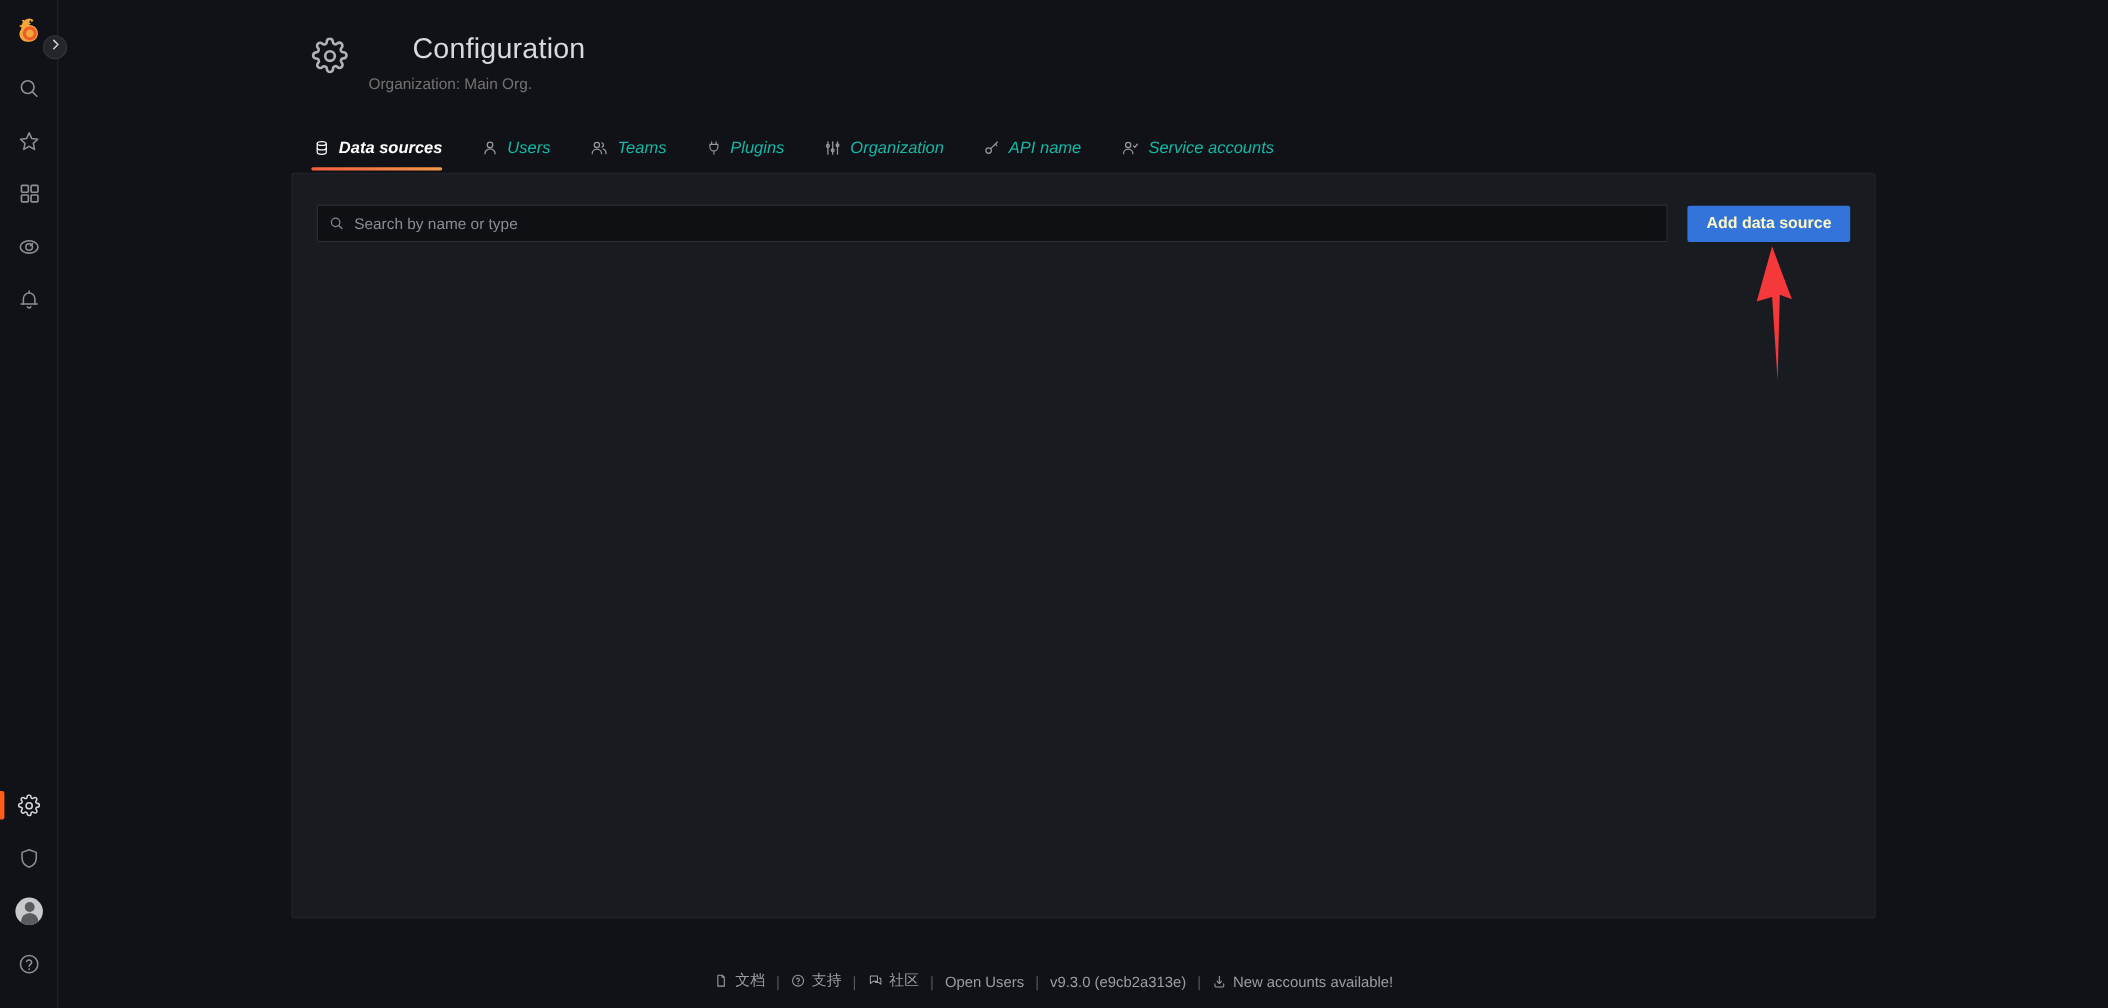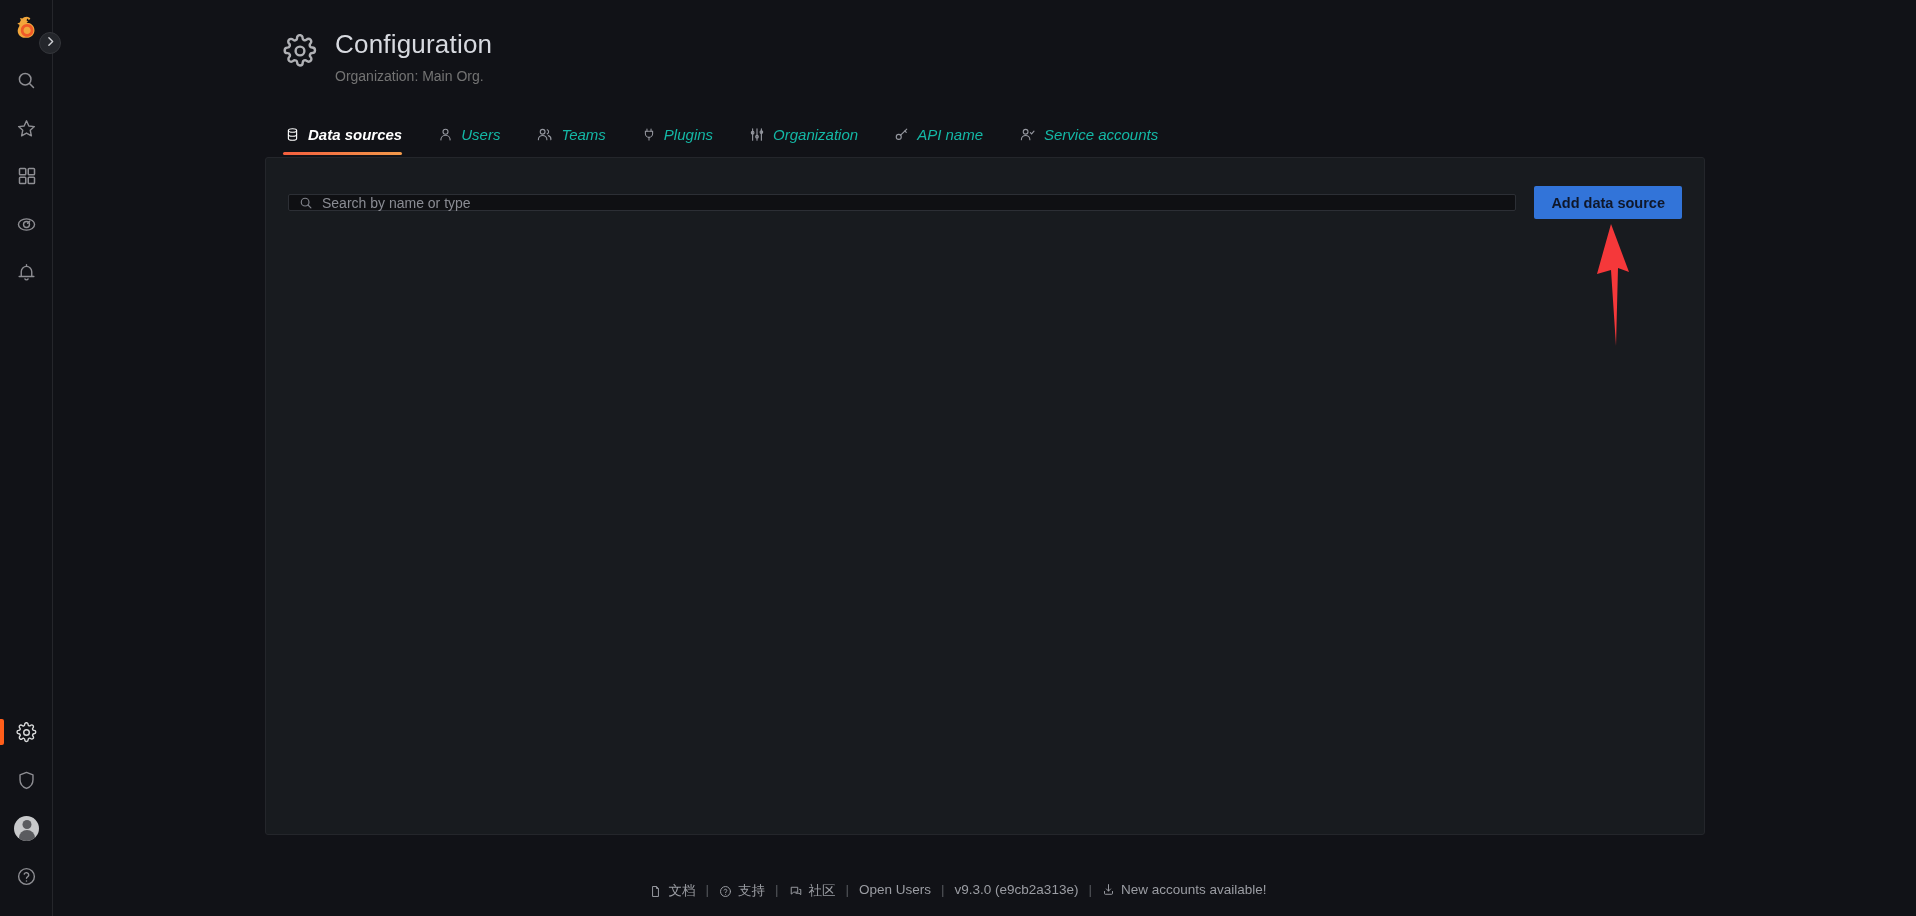--- a/index.html
+++ b/index.html
@@ -114,20 +114,21 @@
     align-items: flex-start;
     gap: 18px;
   }
   #header-gear { color: #b0b1b5; margin-top: 4px; }
   #page-title {
     font-size: 26px;
     font-weight: 500;
     color: #d8dae0;
     line-height: 1.15;
     letter-spacing: .2px;
+    margin-left: 40px;
   }
   #page-subtitle {
     margin-top: 8px;
     font-size: 14px;
     color: #737373;
   }
 
   
   #tabbar {
     position: absolute;
@@ -180,21 +181,21 @@
     left: 22px;
     top: 28px;
     right: 22px;
     display: flex;
     align-items: center;
     gap: 18px;
   }
 
   #search-box {
     flex: 1;
-    height: 17px;
+    height: 34px;
     background: #0f1013;
     border: 1px solid #2c2f35;
     border-radius: 2px;
     display: flex;
     align-items: center;
     gap: 9px;
     padding: 0 10px;
   }
   #search-box .s-ico { color: #81838b; display: flex; }
   #search-input {
@@ -207,21 +208,21 @@
     color: #d3d4d8;
   }
   #search-input::placeholder { color: #8a8c93; }
 
   #add-ds-button {
     height: 33px;
     padding: 0 17px;
     background: #3274d9;
     border: none;
     border-radius: 2px;
-    color: #0f172a;
+    color: #fef9c3;
     font-family: "Liberation Sans", sans-serif;
     font-size: 14.5px;
     font-weight: 700;
     cursor: pointer;
     white-space: nowrap;
   }
 
   
   #arrow-annotation {
     position: absolute;
@@ -232,21 +233,21 @@
     pointer-events: none;
     z-index: 40;
   }
 
   
   #footer {
     position: absolute;
     left: 0; right: 0;
     bottom: 16px;
     display: flex;
-    align-items: flex-start;
+    align-items: flex-end;
     justify-content: center;
     gap: 0;
     font-size: 13.5px;
     color: #9b9da3;
   }
   .f-item {
     display: flex;
     align-items: center;
     gap: 6px;
     padding: 0 10px;

